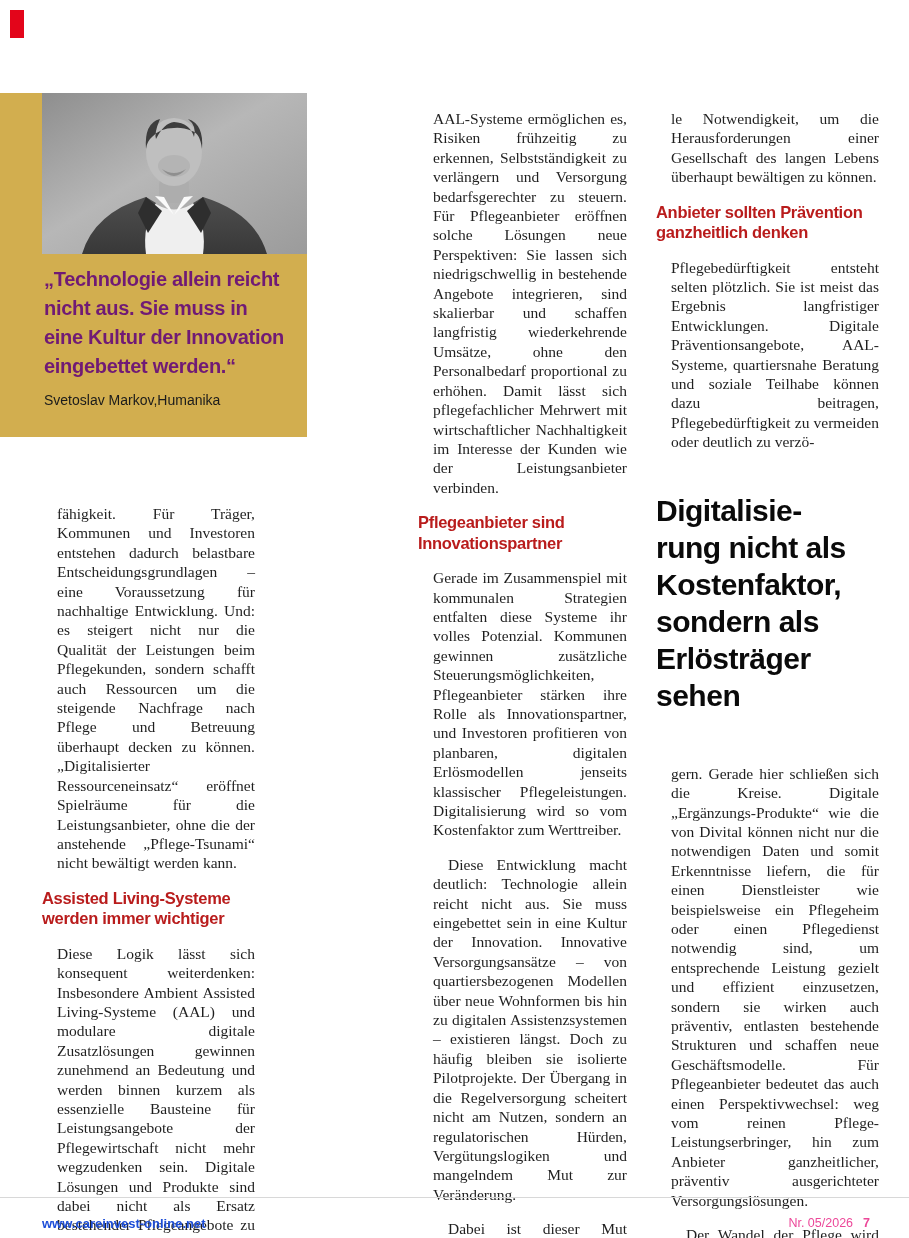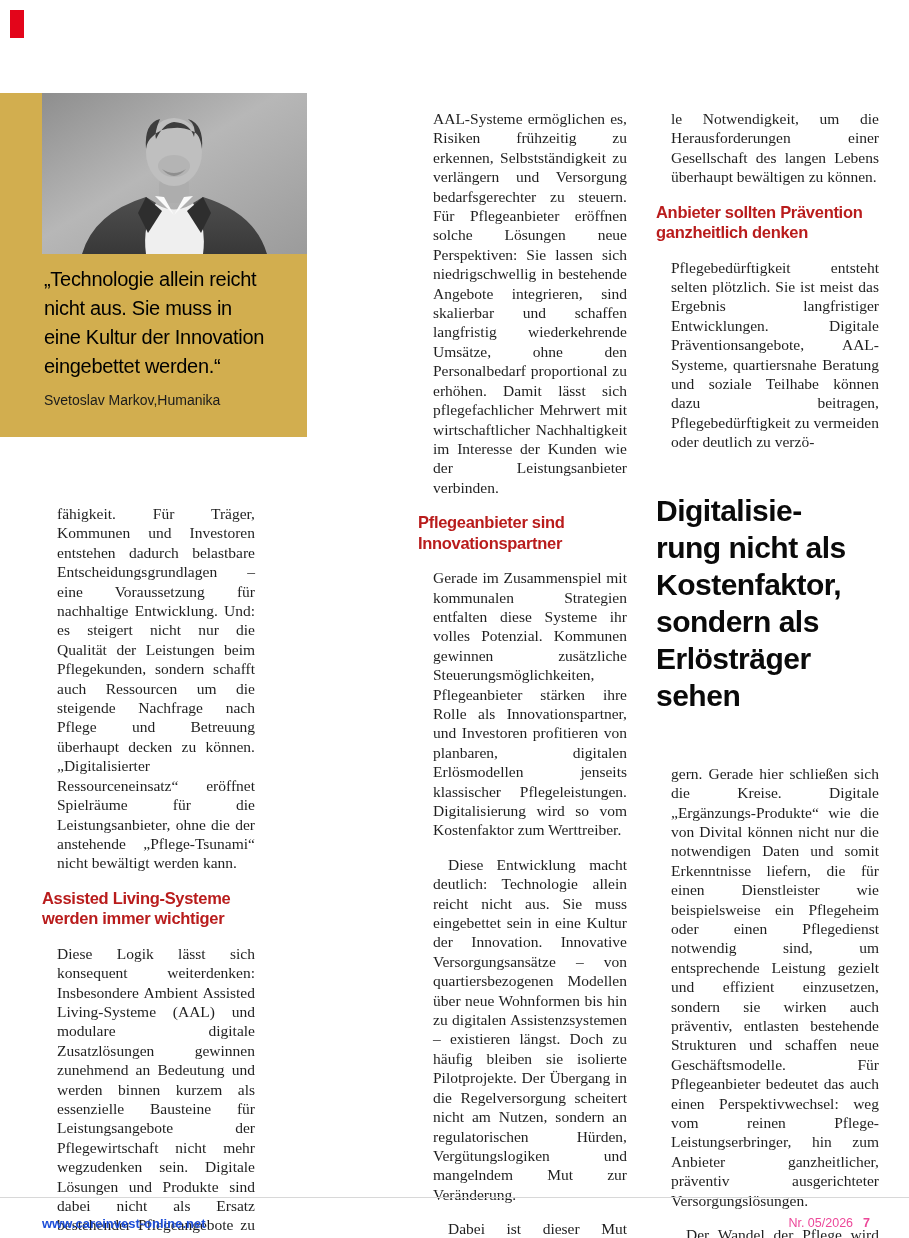--- a/index.html
+++ b/index.html
@@ -6,22 +6,22 @@
   .page{position:relative;width:909px;height:1238px;background:#ffffff;overflow:hidden;
         font-family:"Liberation Serif",serif;color:#1f1f1f;}
 
   
   .brand-mark{position:absolute;left:10px;top:10px;width:14px;height:28px;}
 
   
   .author-box{position:absolute;left:0;top:93px;width:307px;height:344px;}
   .author-photo{position:absolute;left:42px;top:0;width:265px;height:161px;display:block;}
   .author-quote{position:absolute;left:44px;top:172px;width:256px;
-        font-family:"Liberation Sans",sans-serif;font-weight:normal;font-size:20px;
-        line-height:29px;letter-spacing:-0.3px;color:#000000;white-space:pre-line;}
+        font-family:"Liberation Sans",sans-serif;font-weight:bold;font-size:20px;
+        line-height:29px;letter-spacing:-0.3px;color:#701a75;white-space:pre-line;}
   .author-attrib{position:absolute;left:44px;top:299px;width:250px;
         font-family:"Liberation Sans",sans-serif;font-size:14px;color:#1b1b1b;}
   .author-attrib .name{font-weight:normal;}
 
   
   .col{position:absolute;font-size:15.5px;line-height:19.4px;text-align:justify;
        hyphens:auto;-webkit-hyphens:auto;}
   .col p{margin:15px;}
   .col p.indent{text-indent:15px;}
   .col-left{left:42px;top:489px;width:228px;}

